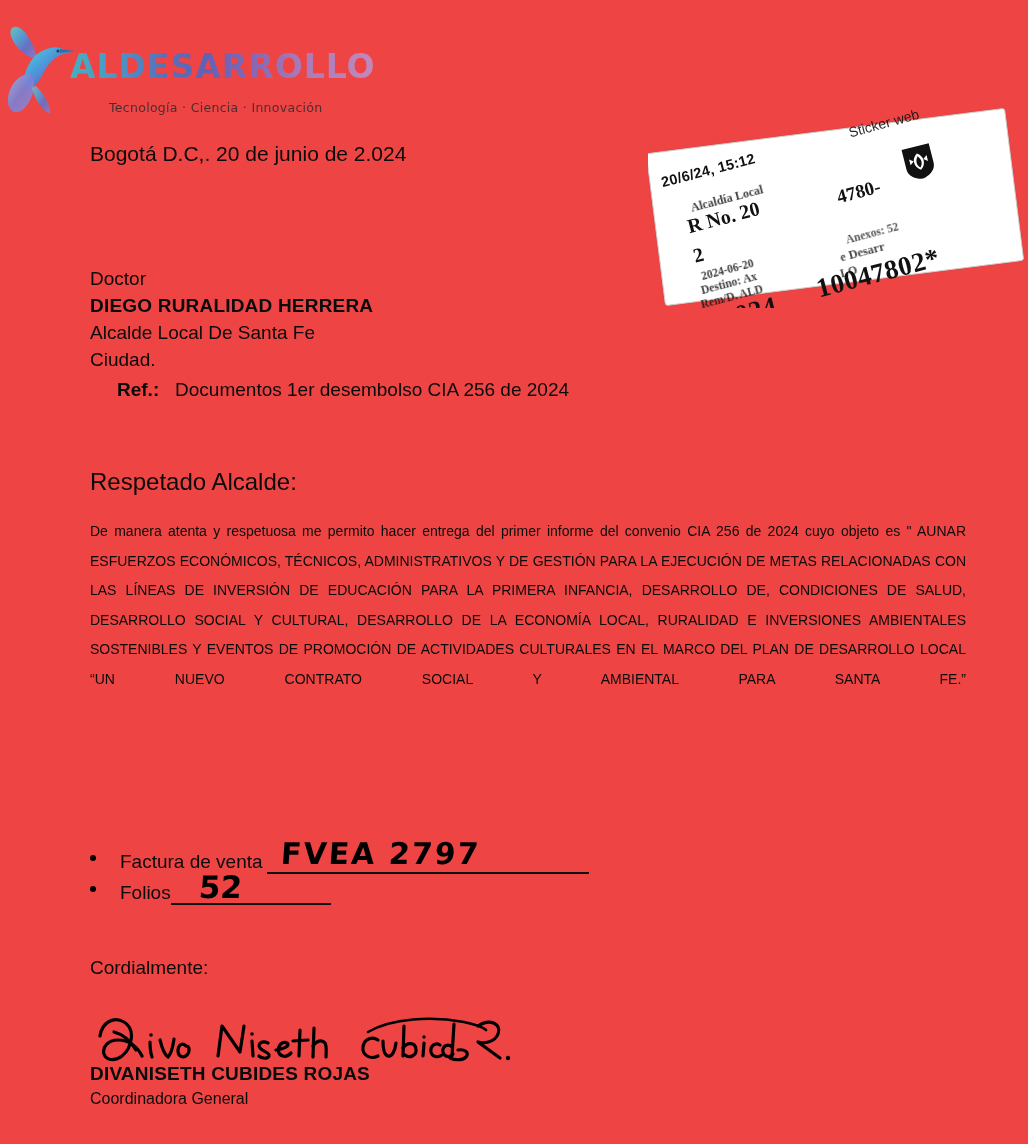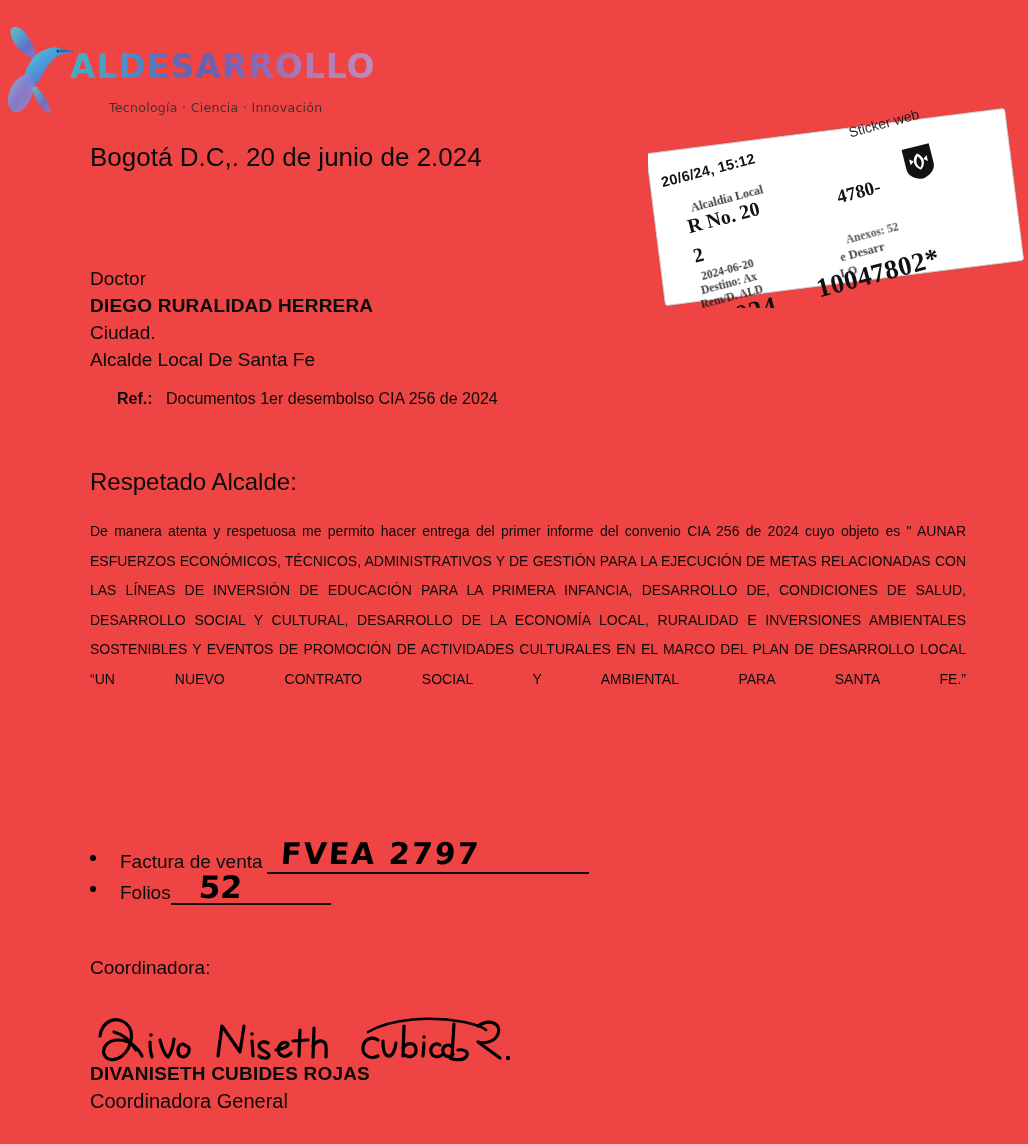--- a/index.html
+++ b/index.html
@@ -211,36 +211,36 @@
     position: absolute;
     left: 253px; top: 24px;
     width: 32px; height: 36px;
     transform: rotate(-7deg);
   }
 
   
   .city-date {
     position: absolute;
     left: 90px; top: 142px;
-    font-size: 26px;
+    font-size: 21px;
     white-space: nowrap;
   }
   .addressee {
     position: absolute;
     left: 90px; top: 224px;
     font-size: 19px;
     line-height: 27px;
     margin-top: 41px;
   }
   .addressee .strong { font-weight: 700; letter-spacing: .2px; }
 
   .ref-line {
     position: absolute;
-    left: 117px; top: 390px;
-    font-size: 16px;
+    left: 117px; top: 379px;
+    font-size: 19px;
     white-space: nowrap;
   }
   .ref-line .ref-key { font-weight: 700; }
 
   .greeting {
     position: absolute;
     left: 90px; top: 468px;
     font-size: 24px;
   }
 
@@ -324,21 +324,21 @@
     position: absolute;
     left: 90px; top: 1063px;
     font-size: 19px;
     font-weight: 700;
     letter-spacing: .2px;
     white-space: nowrap;
   }
   .sign-role {
     position: absolute;
     left: 90px; top: 1090px;
-    font-size: 20px;
+    font-size: 16px;
     white-space: nowrap;
   }
 </style>
 </head>
 <body>
 
 <div class="page">
 
   <div class="letterhead">
     <svg class="bird" viewBox="0 0 72 100">
@@ -398,22 +398,22 @@
         <path d="M25 13 L21 16 L25 19 Z" fill="#fff"></path>
       </svg>
     </div>
   </div>
 
   <div class="city-date">Bogotá D.C,. 20 de junio de 2.024</div>
 
   <div class="addressee">
     <div>Doctor</div>
     <div class="strong">DIEGO RURALIDAD HERRERA</div>
+    <div>Alcalde Local De Santa Fe</div>
     <div>Ciudad.</div>
-    <div>Alcalde Local De Santa Fe</div>
   </div>
 
   <div class="ref-line">
     <span class="ref-key">Ref.:</span>
     <span>&nbsp;</span>
     <span>Documentos 1er desembolso CIA 256 de 2024</span>
   </div>
 
   <div class="greeting">Respetado Alcalde:</div>
 
@@ -429,21 +429,21 @@
     </div>
     <div class="bullet-row">
       <span class="bullet-dot"></span>
       <span class="bullet-label">Folios</span>
       <span class="fill-line f-folios">
         <span class="handwrite hw-folios">52</span>
       </span>
     </div>
   </div>
 
-  <div class="closing">Coordinadora:</div>
+  <div class="closing">Cordialmente:</div>
 
   <svg class="signature" viewBox="0 0 420 62">
     <g fill="none" stroke="#000" stroke-width="3.2" stroke-linecap="round" stroke-linejoin="round">
 
       <path d="M8 26 C10 12 22 6 32 12 C44 19 40 38 30 46 C22 52 14 50 12 44 C10 37 16 30 26 30 C38 30 46 38 50 46"></path>
       <path d="M22 22 C30 24 38 30 44 40"></path>
 
       <path d="M58 32 C58 38 59 44 60 47"></path>
       <circle cx="59" cy="25" r="1.8" fill="#000" stroke="none"></circle>
 

